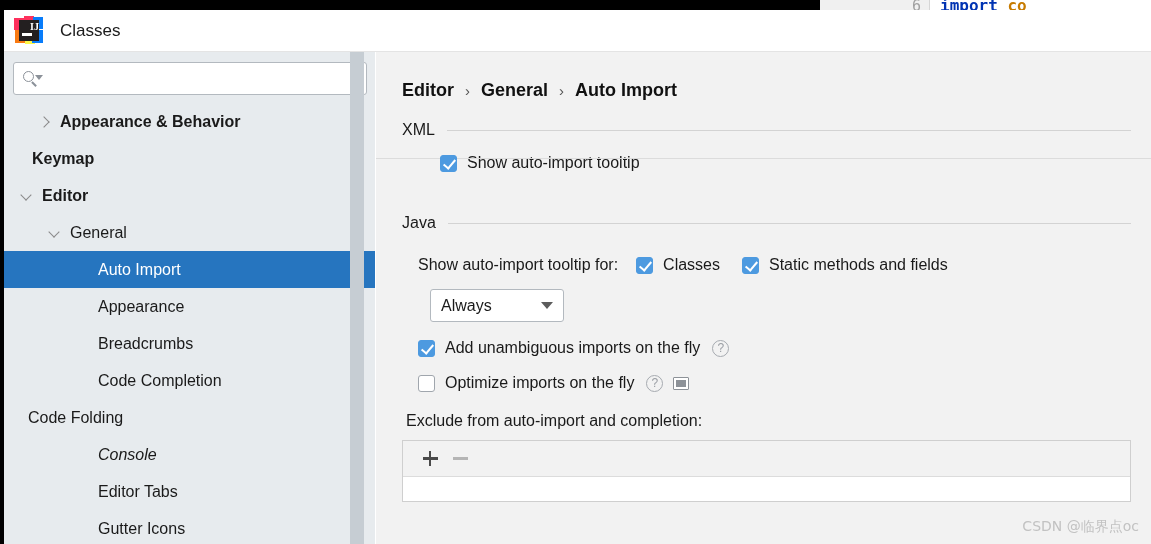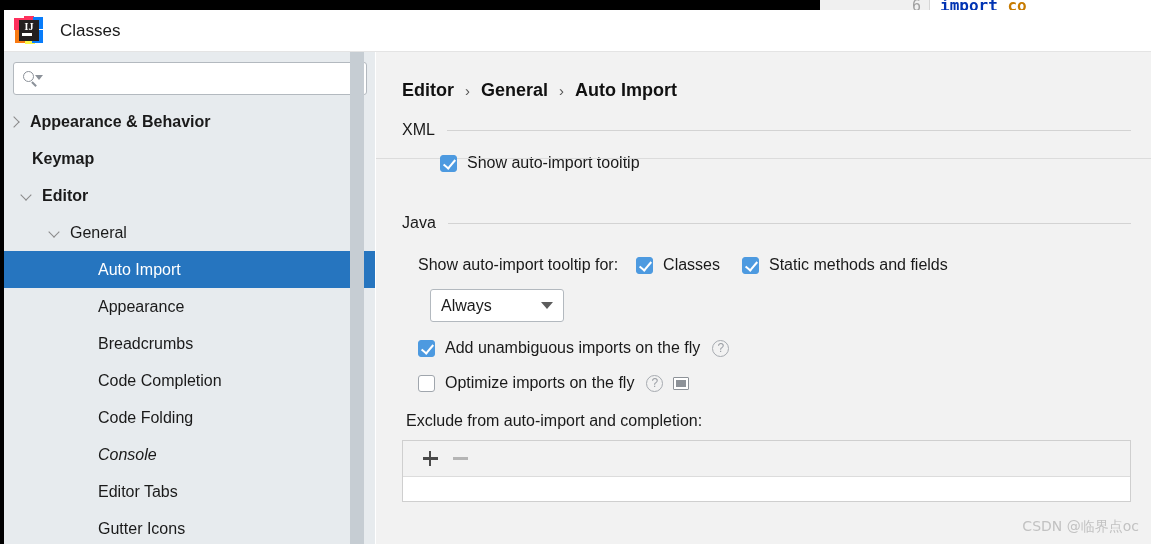--- a/index.html
+++ b/index.html
@@ -99,21 +99,21 @@
     left: 5px; top: 4px; width: 20px; height: 21px;
     background: #231f20;
   }
   .app-icon .ij {
     position: absolute; left: 5px; top: 4px;
     width: 20px; height: 21px;
     color: #ffffff;
     font-family: "Liberation Serif", serif;
     font-size: 10px;
     font-weight: bold;
-    text-align: center;
+    text-align: right;
     line-height: 14px;
   }
   .app-icon .ij-bar {
     position: absolute; left: 8px; top: 17px;
     width: 10px; height: 3px;
     background: #ffffff;
   }
   .title-text {
     font-size: 17px;
     color: #1a1a1a;
@@ -459,21 +459,21 @@
             <div class="search-icon">
               <div class="glass"></div>
               <div class="handle"></div>
               <div class="tri"></div>
             </div>
             <input class="search-input" type="text" placeholder="" style="">
           </div>
         </div>
 
         <div class="tree" id="settings-tree">
-            <div class="tree-row" style="padding-left: 2px;">
+            <div class="tree-row" style="padding-left: 32px;">
               <span class="chev collapsed"></span>
               <span class="tree-label bold" style="margin-left: 8px;">Appearance &amp; Behavior</span>
             </div>
             <div class="tree-row" style="padding-left: 4px;">
               <span class="chev"></span>
               <span class="tree-label bold" style="margin-left: 8px;">Keymap</span>
             </div>
             <div class="tree-row" style="padding-left: 14px;">
               <span class="chev expanded"></span>
               <span class="tree-label bold" style="margin-left: 8px;">Editor</span>
@@ -491,21 +491,21 @@
               <span class="tree-label" style="margin-left: 8px;">Appearance</span>
             </div>
             <div class="tree-row" style="padding-left: 70px;">
               <span class="chev"></span>
               <span class="tree-label" style="margin-left: 8px;">Breadcrumbs</span>
             </div>
             <div class="tree-row" style="padding-left: 70px;">
               <span class="chev"></span>
               <span class="tree-label" style="margin-left: 8px;">Code Completion</span>
             </div>
-            <div class="tree-row" style="padding-left: 70px;">
+            <div class="tree-row" style="">
               <span class="chev"></span>
               <span class="tree-label" style="margin-left: 8px;">Code Folding</span>
             </div>
             <div class="tree-row" style="padding-left: 70px; font-style: italic;">
               <span class="chev"></span>
               <span class="tree-label" style="margin-left: 8px;">Console</span>
             </div>
             <div class="tree-row" style="padding-left: 70px;">
               <span class="chev"></span>
               <span class="tree-label" style="margin-left: 8px;">Editor Tabs</span>

